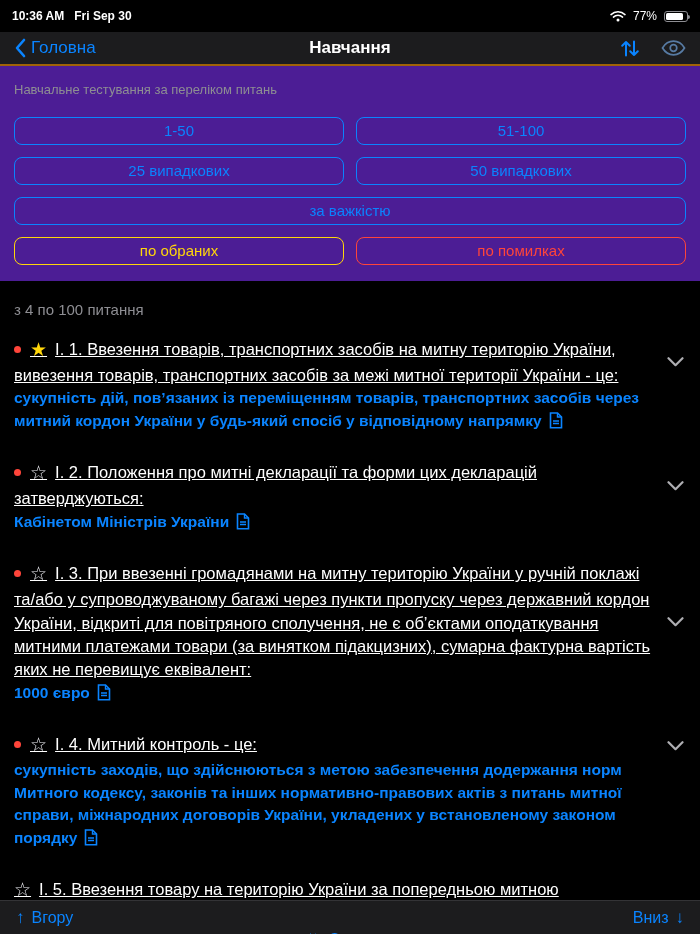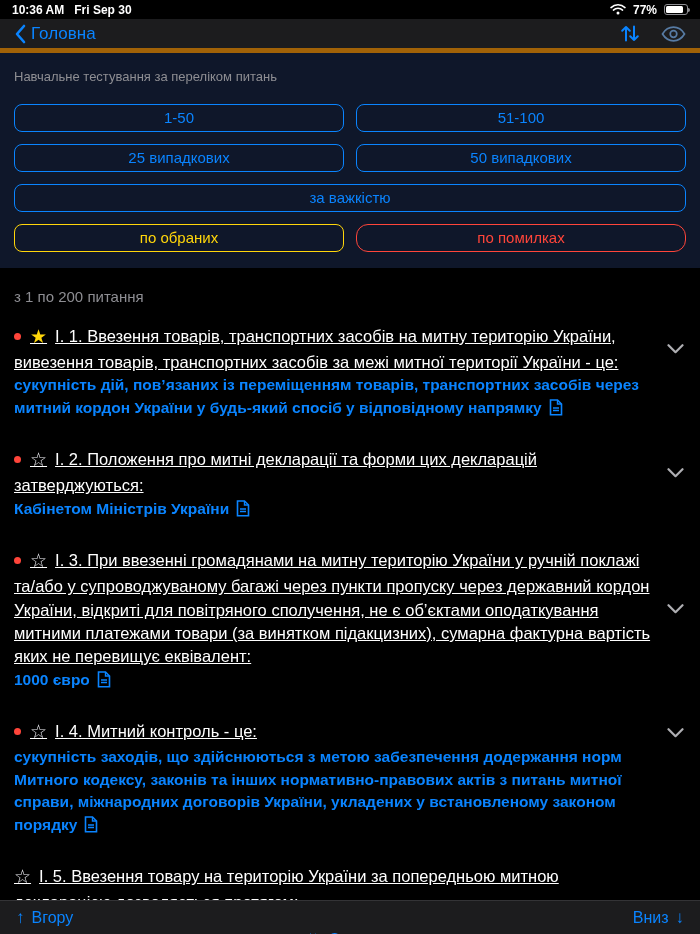--- a/index.html
+++ b/index.html
@@ -1,41 +1,41 @@
 <!DOCTYPE html>
 <html><head>
 <meta charset="utf-8">
 <style>
   * { margin:0; padding:0; box-sizing:border-box; }
   html,body { background:#000; }
   body { font-family:"Liberation Sans","DejaVu Sans",sans-serif; -webkit-font-smoothing:antialiased; }
   .page { position:relative; width:700px; height:934px; background:#000; overflow:hidden; margin:0 auto; color:#fff; }
 
   
-  .status-bar { height:19px; background:#000; display:flex; justify-content:space-between; align-items:center; padding:0 12px; font-size:12px; font-weight:700; color:#fff; }
+  .status-bar { height:32px; background:#000; display:flex; justify-content:space-between; align-items:center; padding:0 12px; font-size:12px; font-weight:700; color:#fff; }
   .status-left span { margin-right:10px; }
-  .status-right { display:flex; align-items:center; gap:7px; font-weight:700; }
+  .status-right { display:flex; align-items:center; gap:7px; font-weight:400; }
   .battery { position:relative; width:24px; height:11px; border:1px solid #8e8e93; border-radius:3px; }
   .battery .fill { position:absolute; left:1px; top:1px; bottom:1px; width:76%; background:#fff; border-radius:1.5px; }
   .battery .tip { position:absolute; right:-3px; top:3px; width:2px; height:4px; background:#8e8e93; border-radius:0 2px 2px 0; }
 
   
-  .nav-bar { position:relative; height:34px; background:#1c1c1e; border-bottom:5px solid #a16207; display:flex; align-items:center; padding:0 14px; }
+  .nav-bar { position:relative; height:34px; background:#1c1c1e; border-bottom:2px solid #a16207; display:flex; align-items:center; padding:0 14px; }
   .nav-back { display:flex; align-items:center; gap:5px; color:#0a84ff; font-size:17px; cursor:pointer; }
   .nav-title { position:absolute; left:0; right:0; text-align:center; font-size:17px; font-weight:700; color:#fff; pointer-events:none; }
   .nav-actions { margin-left:auto; display:flex; align-items:center; gap:20px; z-index:2; }
 
   
-  .menu-section { background:#0f172a; padding:16px 14px 16px; }
+  .menu-section { background:#4c1d95; padding:16px 14px 16px; }
   .menu-label { color:#8e8e93; font-size:13px; margin-bottom:20px; }
   .btn-row { display:flex; gap:12px; margin-bottom:12px; }
   .btn-row:last-child { margin-bottom:0; }
   .pill { flex:1; height:28px; background:transparent; border:1px solid #0a84ff; border-radius:8px; color:#0a84ff; font-size:15px; font-family:inherit; cursor:pointer; line-height:26px; text-align:center; }
   .pill.yellow { border-color:#ffd60a; color:#ffd60a; }
-  .pill.red { border-color:#ff453a; color:#ff453a;border-radius:12px; }
+  .pill.red { border-color:#ff453a; color:#ff453a; }
 
   
   .section-header { color:#8e8e93; font-size:15px; padding:20px 14px 6px; }
 
   
   .q-list { background:#000; padding-bottom:60px; }
   .q-item { padding:13px 0 12px; }
   .q-row { position:relative; padding:0 48px 0 14px; font-size:16.5px; line-height:1.42; color:#fff; cursor:pointer;text-decoration:underline; }
   .bullet { display:inline-block; width:7px; height:7px; border-radius:50%; background:#ff453a; margin-right:9px; vertical-align:2px; }
   .star { font-size:19px; color:#ebebf0; margin-right:8px; vertical-align:-1px; cursor:pointer; }
@@ -77,20 +77,21 @@
 
   <div class="nav-bar">
     <div class="nav-back">
       <span style="line-height:0;">
         <svg width="12" height="20" viewBox="0 0 12 20">
             <path d="M10 2L3 10l7 8" stroke="#0a84ff" stroke-width="2.6" fill="none" stroke-linecap="round" stroke-linejoin="round"></path>
           </svg>
       </span>
       <span>Головна</span>
     </div>
+    <div class="nav-title">Навчання</div>
     <div class="nav-actions">
       <span style="line-height:0;cursor:pointer;">
         <svg width="22" height="19" viewBox="0 0 22 19">
             <path d="M7 16.5V3M7 3L3.2 6.8M7 3l3.8 3.8" stroke="#0a84ff" stroke-width="2" fill="none" stroke-linecap="round" stroke-linejoin="round"></path>
             <path d="M15 2.5V16M15 16l-3.8-3.8M15 16l3.8-3.8" stroke="#0a84ff" stroke-width="2" fill="none" stroke-linecap="round" stroke-linejoin="round"></path>
           </svg>
       </span>
       <span style="line-height:0;cursor:pointer;">
         <svg width="25" height="16" viewBox="0 0 25 16">
             <path d="M1.5 8C4.6 2.9 8.5 1.2 12.5 1.2S20.4 2.9 23.5 8c-3.1 5.1-7 6.8-11 6.8S4.6 13.1 1.5 8z" fill="none" stroke="#577ba4" stroke-width="1.7"></path>
@@ -112,21 +113,21 @@
     </div>
     <div class="btn-row">
       <button class="pill">за важкістю</button>
     </div>
     <div class="btn-row">
       <button class="pill yellow">по обраних</button>
       <button class="pill red">по помилках</button>
     </div>
   </div>
 
-  <div class="section-header">з 1 по 200 питання</div>
+  <div class="section-header">з 4 по 100 питання</div>
 
   <div class="q-list">
 
     <div class="q-item">
       <p class="q-row">
         <span class="bullet"></span><span class="star filled">★</span><span>I. 1. Ввезення товарів, транспортних засобів на митну територію України, вивезення товарів, транспортних засобів за межі митної території України - це:</span>
         <span class="chev"><svg width="17" height="10" viewBox="0 0 17 10">
               <path d="M1.5 1.2l7 7 7-7" fill="none" stroke="#aeaeb2" stroke-width="2.2" stroke-linecap="round" stroke-linejoin="round"></path>
             </svg></span>
       </p>

